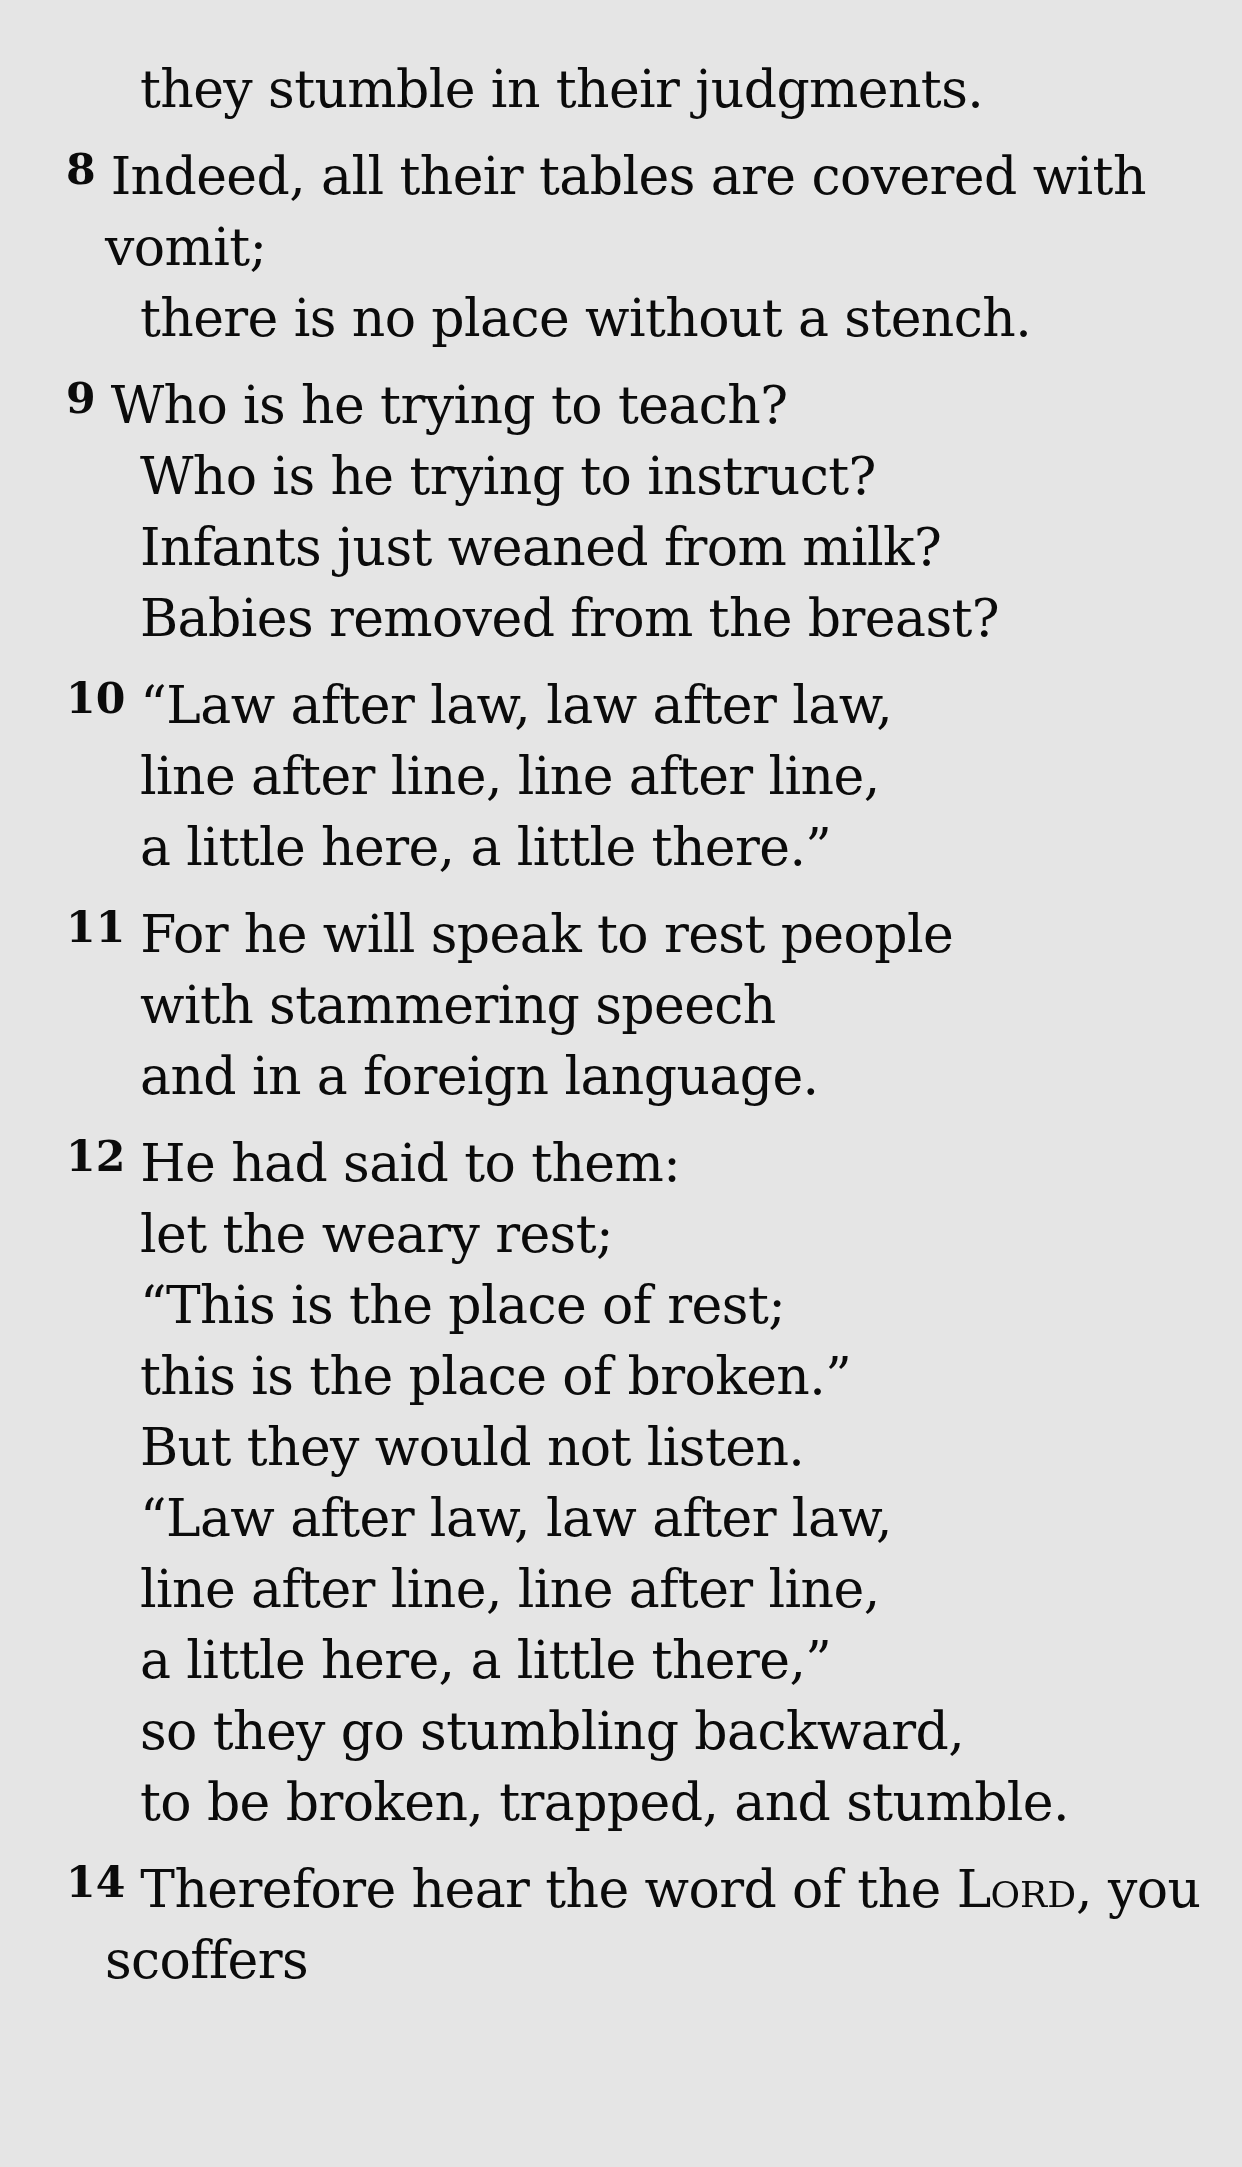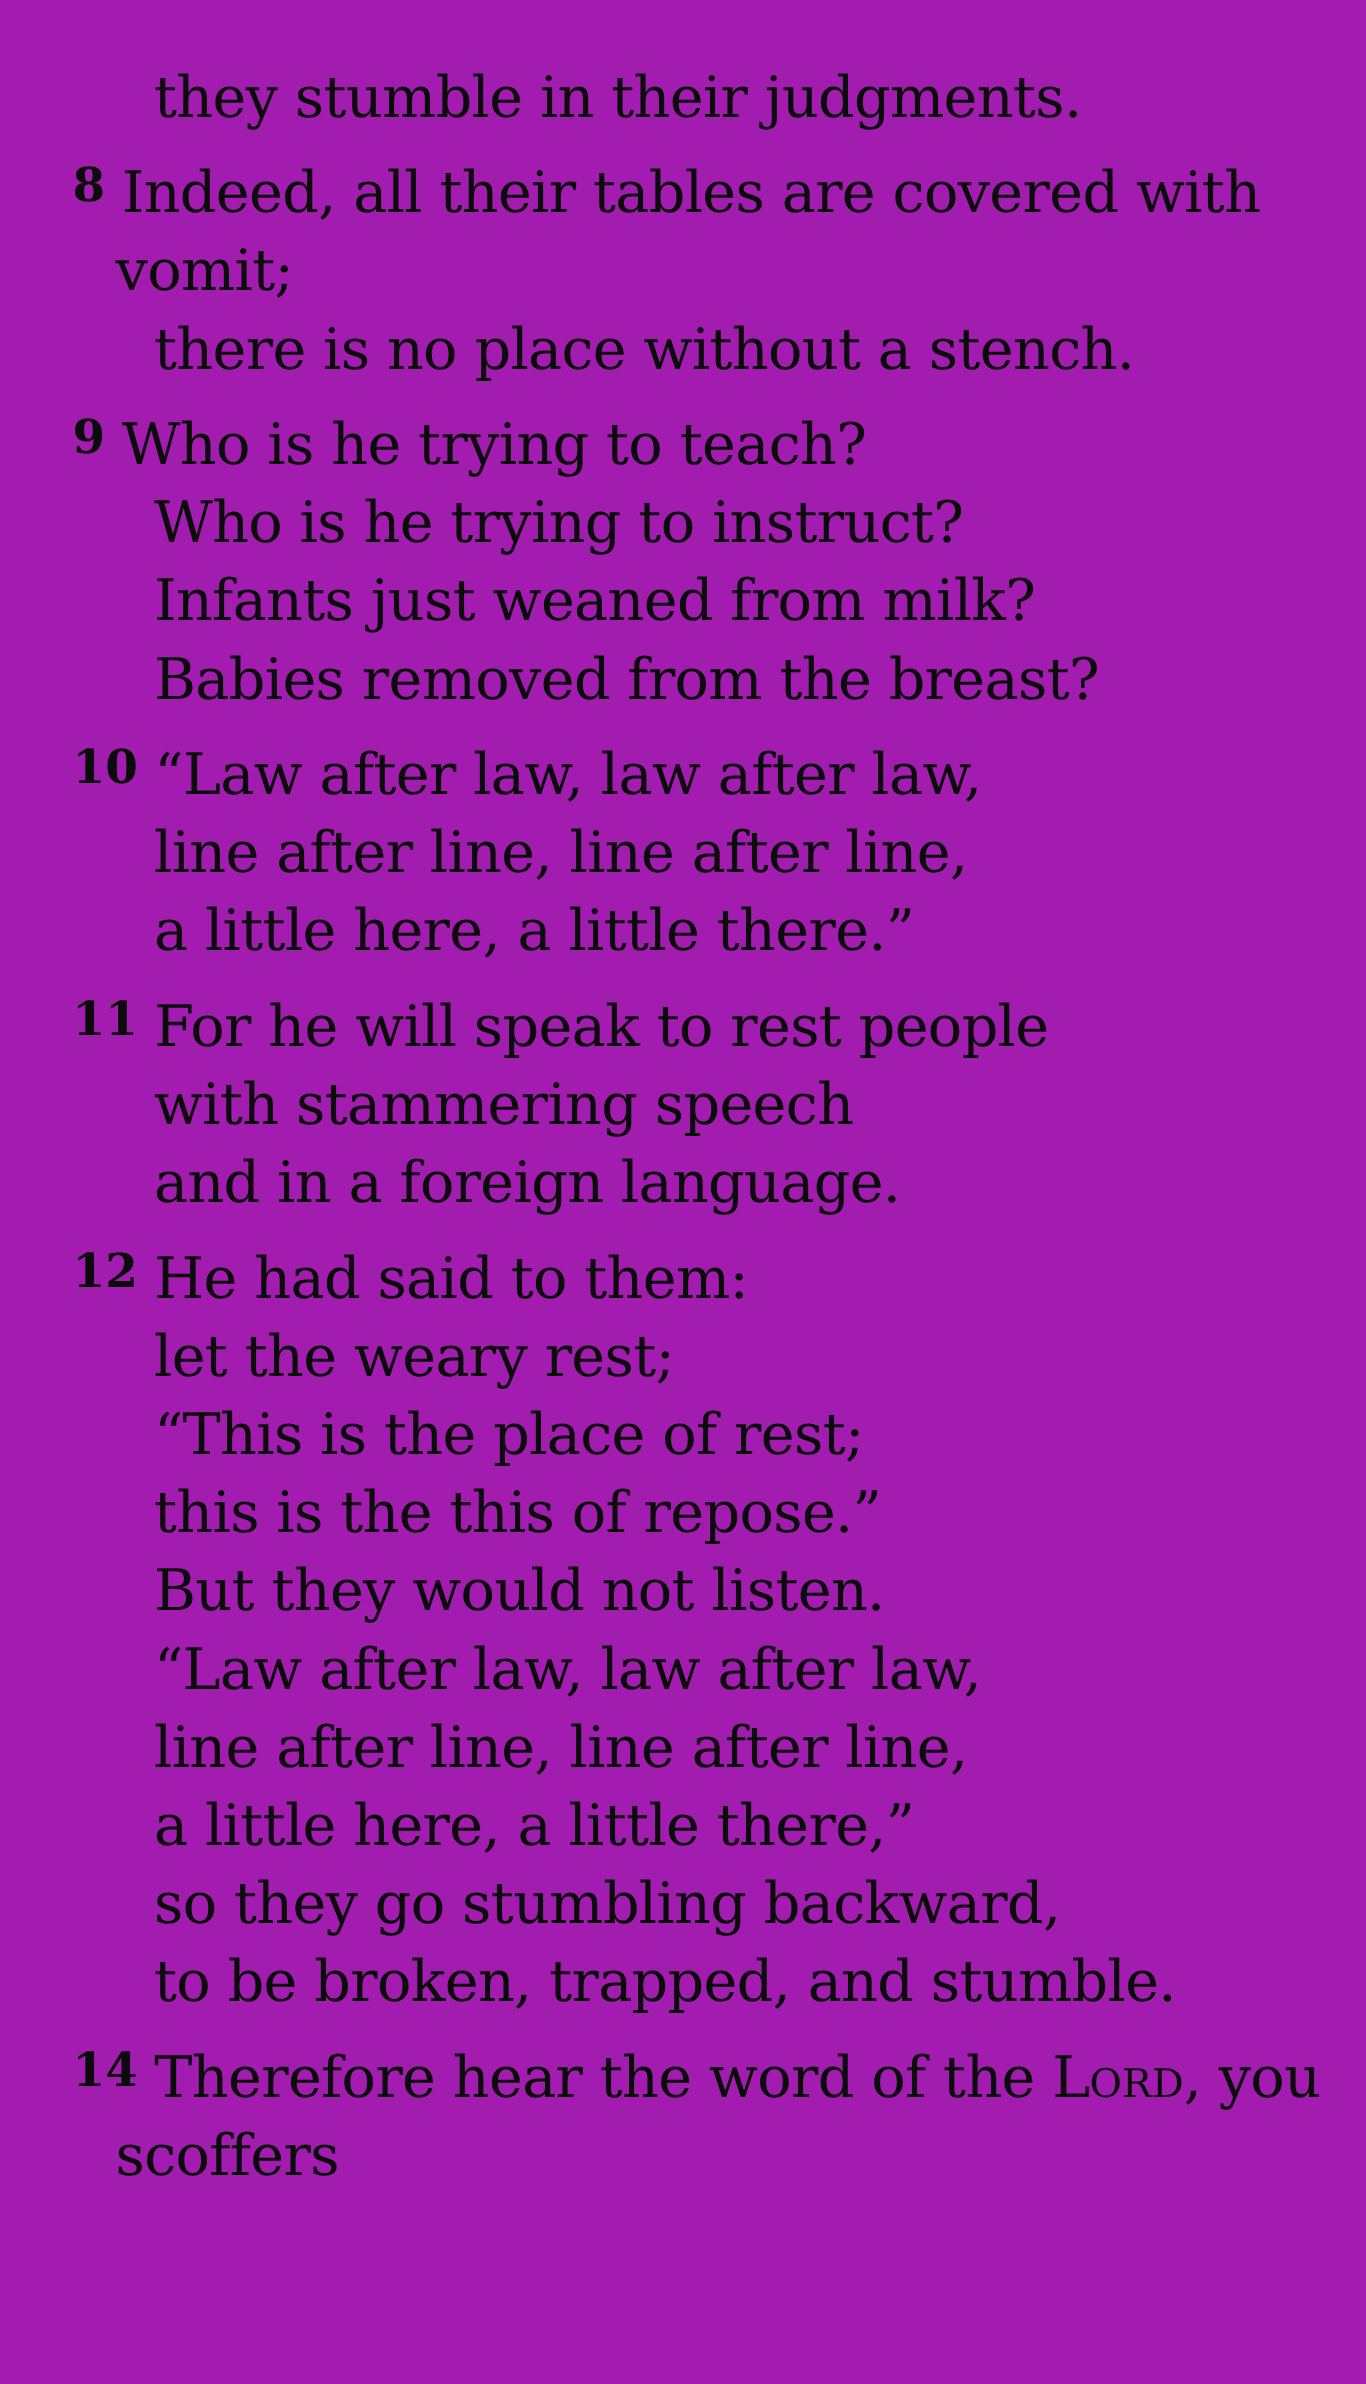--- a/index.html
+++ b/index.html
@@ -8,21 +8,21 @@
     background: #ffffff;
   }
   body {
     width: 1242px;
     height: 2167px;
     overflow: hidden;
   }
   .page {
     width: 1242px;
     height: 2167px;
-    background: #a21caf;
+    background: #e5e5e5;
     box-sizing: border-box;
   }
   .passage {
     font-family: "DejaVu Serif", "Liberation Serif", serif;
     font-size: 52px;
     line-height: 71px;
     letter-spacing: -0.6px;
     color: #0b0b0b;
     padding-top: 54px;
     padding-right: 40px;
@@ -68,21 +68,21 @@
         <div class="line cont"><span class="line-text">Babies removed from the breast?</span></div>
         <div class="line verse"><span class="vnum">10</span><span class="line-text">“Law after law, law after law,</span></div>
         <div class="line cont"><span class="line-text">line after line, line after line,</span></div>
         <div class="line cont"><span class="line-text">a little here, a little there.”</span></div>
         <div class="line verse"><span class="vnum">11</span><span class="line-text">For he will speak to rest people</span></div>
         <div class="line cont"><span class="line-text">with stammering speech</span></div>
         <div class="line cont"><span class="line-text">and in a foreign language.</span></div>
         <div class="line verse"><span class="vnum">12</span><span class="line-text">He had said to them:</span></div>
         <div class="line cont"><span class="line-text">let the weary rest;</span></div>
         <div class="line cont"><span class="line-text">“This is the place of rest;</span></div>
-        <div class="line cont"><span class="line-text">this is the this of repose.”</span></div>
+        <div class="line cont"><span class="line-text">this is the place of broken.”</span></div>
         <div class="line cont"><span class="line-text">But they would not listen.</span></div>
         <div class="line cont"><span class="line-text">“Law after law, law after law,</span></div>
         <div class="line cont"><span class="line-text">line after line, line after line,</span></div>
         <div class="line cont"><span class="line-text">a little here, a little there,”</span></div>
         <div class="line cont"><span class="line-text">so they go stumbling backward,</span></div>
         <div class="line cont"><span class="line-text">to be broken, trapped, and stumble.</span></div>
         <div class="line verse"><span class="vnum">14</span><span class="line-text">Therefore hear the word of the <span class="divine-name">L<span class="sc">ord</span></span>, you</span></div>
         <div class="line wrap"><span class="line-text">scoffers</span></div>
       </div>
   </div>

